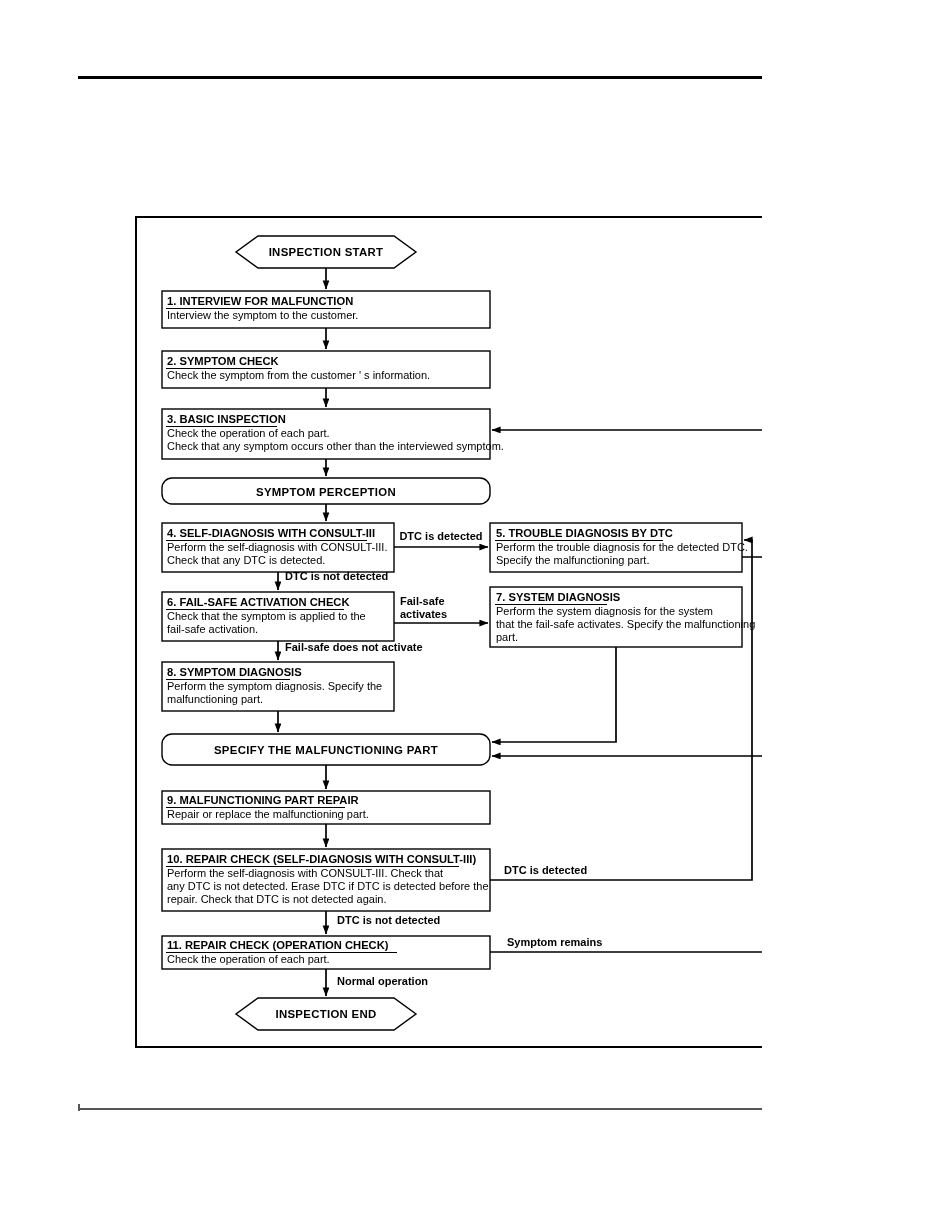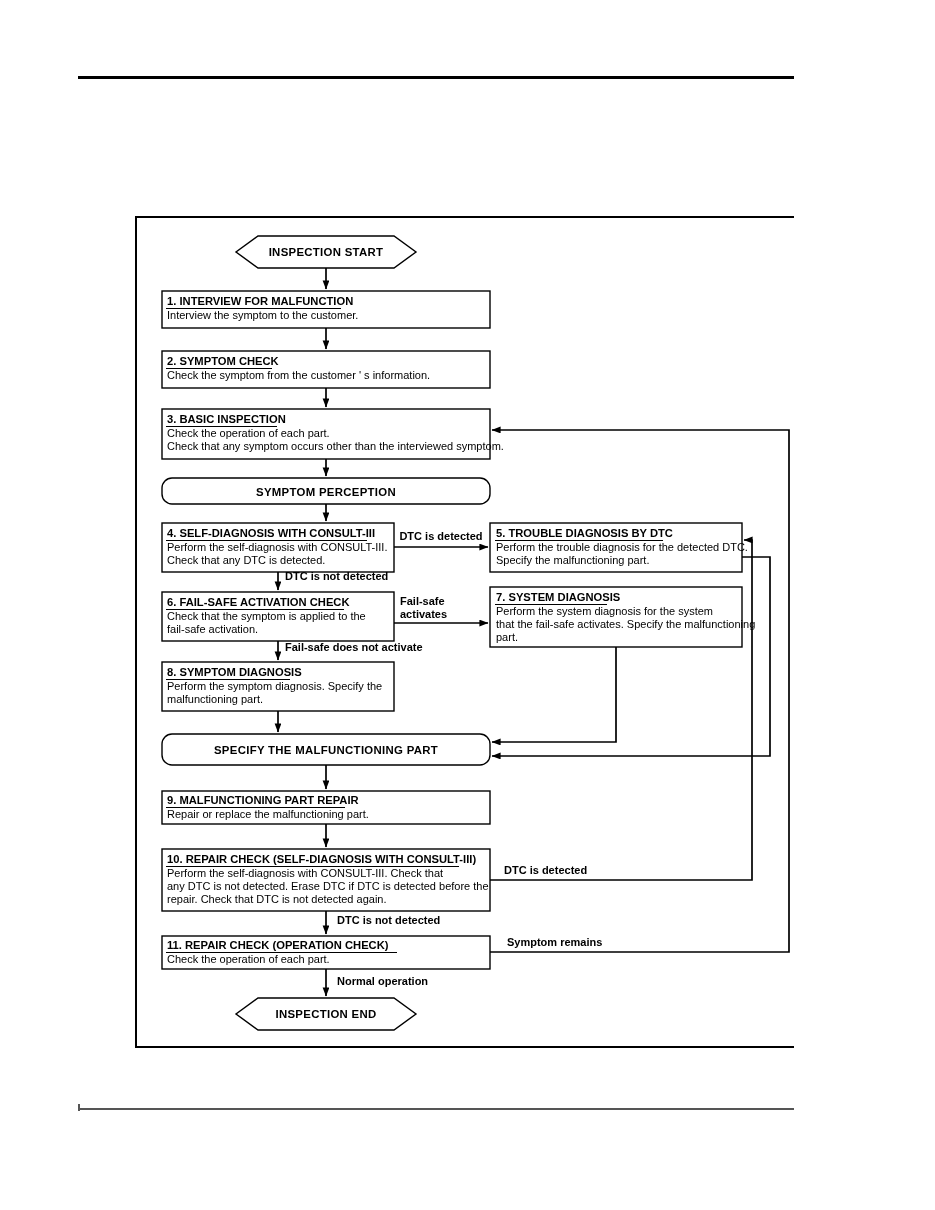--- a/index.html
+++ b/index.html
@@ -1,18 +1,18 @@
 <!DOCTYPE html>
 <html><head>
 <meta charset="utf-8">
 <style>
   html,body{margin:0;padding:0;background:#ffffff;}
   body{width:935px;height:1210px;position:relative;
        font-family:"Liberation Sans","DejaVu Sans",sans-serif;}
-  #page{position:absolute;left:0;top:0;width:762px;height:1210px;overflow:hidden;padding-left:32px;}
+  #page{position:absolute;left:0;top:0;width:762px;height:1210px;overflow:hidden;}
   .rule{position:absolute;background:#000;}
   #top-rule{left:78px;top:76px;width:780px;height:3px;}
   #bottom-rule{left:78px;top:1108px;width:780px;height:2px;background:#555;}
   #bottom-tick{left:78px;top:1104px;width:2px;height:7px;background:#555;}
   svg{position:absolute;left:0;top:0;}
   text{font-family:"Liberation Sans","DejaVu Sans",sans-serif;fill:#000;}
   .ttl{font-size:11.2px;font-weight:bold;}
   .bdy{font-size:11px;}
   .lbl{font-size:11px;font-weight:bold;}
   .term{font-size:11.4px;font-weight:bold;letter-spacing:.3px;}

